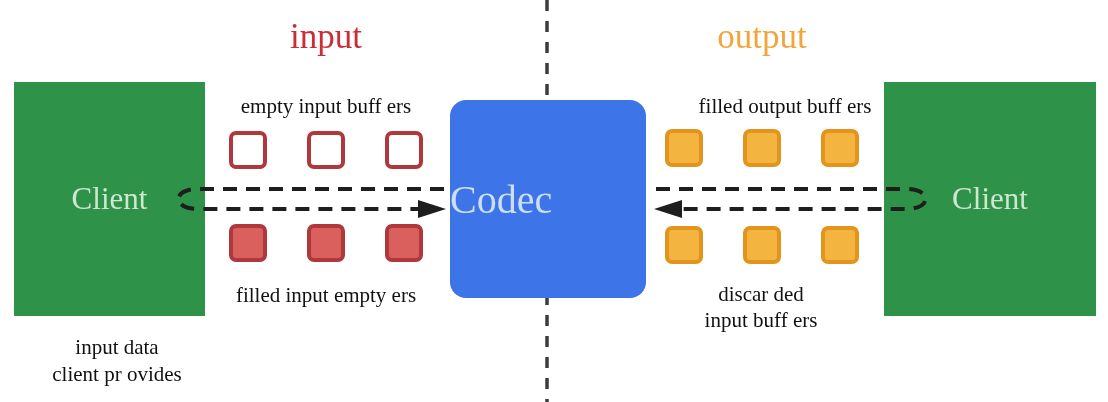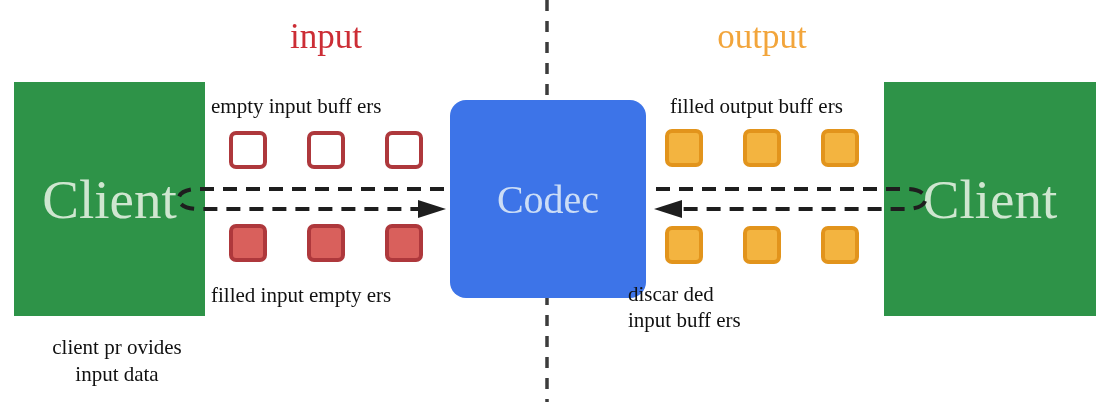--- a/index.html
+++ b/index.html
@@ -6,31 +6,31 @@
   .stage{
     position:relative;width:1108px;height:402px;background:#ffffff;
     font-family:"Liberation Serif","DejaVu Serif",serif;overflow:hidden;
   }
   .section-title{position:absolute;top:16px;width:200px;text-align:center;font-size:35px;line-height:42px;}
   .input-title{left:226px;color:var(--red,#cc2d35);}
   .output-title{left:662px;color:var(--orange,#f2a53b);}
   .client{
     position:absolute;top:82px;height:234px;background:var(--green,#2e9348);
     display:flex;align-items:center;justify-content:center;
-    font-size:55px;color:var(--green-text,#cfe6d0);
+    font-size:31px;color:var(--green-text,#cfe6d0);
   }
   .client.left{left:14px;width:191px;}
   .client.right{left:884px;width:212px;}
   .codec{
     position:absolute;left:450px;top:100px;width:196px;height:198px;
     background:var(--blue,#3d74e8);border-radius:16px;
-    display:flex;align-items:center;justify-content:center;
+    display:flex;align-items:center;justify-content:flex-start;
     font-size:40px;color:var(--blue-text,#ccddf6);
   }
-  .buf-label{position:absolute;width:230px;font-size:21px;line-height:26px;color:var(--caption,#111111);}
+  .buf-label{position:absolute;width:230px;text-align:center;font-size:21px;line-height:26px;color:var(--caption,#111111);}
   .caption{position:absolute;text-align:center;font-size:21px;line-height:27px;color:var(--caption,#111111);}
   .sq-row{position:absolute;display:flex;gap:40px;}
   .sq{width:30px;height:30px;border:4px solid;border-radius:7px;box-sizing:content-box;}
   .sq.empty{background:#ffffff;border-color:var(--red-border,#ae383c);}
   .sq.redfill{background:var(--red-fill,#d9605c);border-color:var(--red-border,#ae383c);}
   .sq.orangefill{background:var(--orange-fill,#f3b440);border-color:var(--orange-border,#e2941c);}
   svg.overlay{position:absolute;overflow:visible;}
   svg.arrow path{stroke:var(--arrow,#1e1e1e);}
   svg.arrow polygon{fill:var(--arrow,#1e1e1e);}
   svg.divider line{stroke:var(--divider,#3c3c3c);}
@@ -82,28 +82,28 @@
     <div class="sq orangefill"></div>
     <div class="sq orangefill"></div>
   </div>
 
   <div class="sq-row" style="left:665px;top:226px;">
     <div class="sq orangefill"></div>
     <div class="sq orangefill"></div>
     <div class="sq orangefill"></div>
   </div>
 
-  <div class="buf-label" style="left:628px;top:281px;">
+  <div class="buf-label" style="left:646px;top:281px;">
     <div>discar ded</div>
     <div>input buff ers</div>
   </div>
 
   <div class="caption" style="left:17px;top:334px;width:200px;">
+    <div>input data</div>
     <div>client pr ovides</div>
-    <div>input data</div>
   </div>
 
 
   <svg class="overlay arrow" style="left:168px;top:178px;" width="288" height="46" viewBox="0 0 288 46">
     <path d="M 276 11 H 30 C 4 11 4 31 30 31 H 250" fill="none" stroke-width="4" stroke-dasharray="14 9"></path>
     <polygon points="250,22 278,31 250,40"></polygon>
   </svg>
 
   <svg class="overlay arrow" style="left:648px;top:178px;" width="288" height="46" viewBox="0 0 288 46">
     <path d="M 8 11 H 258 C 284 11 284 31 258 31 H 34" fill="none" stroke-width="4" stroke-dasharray="14 9"></path>

